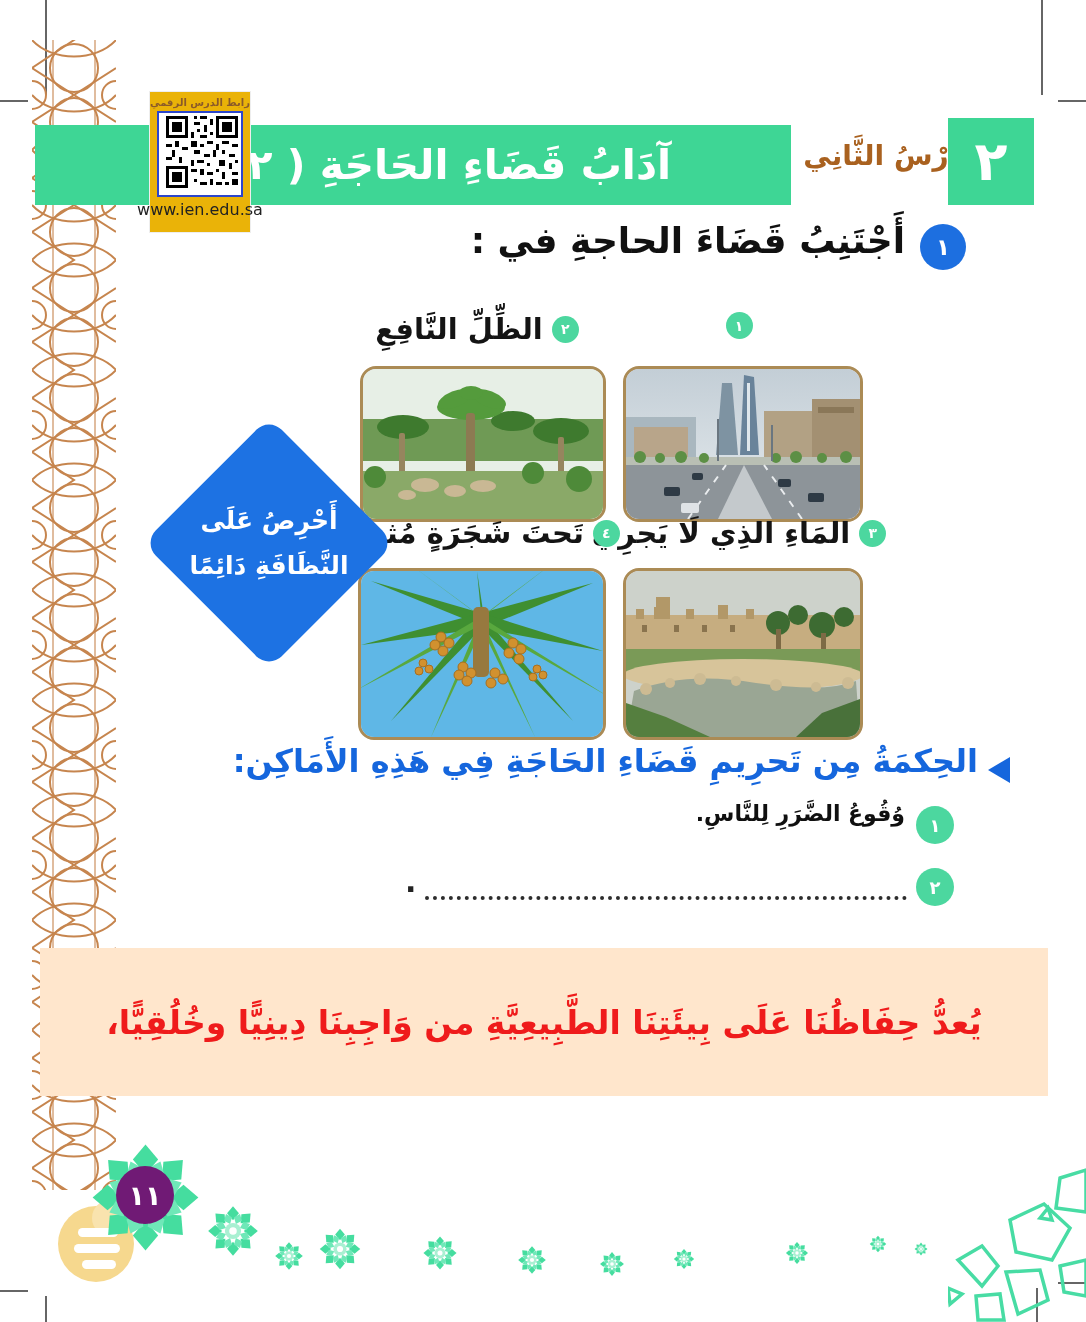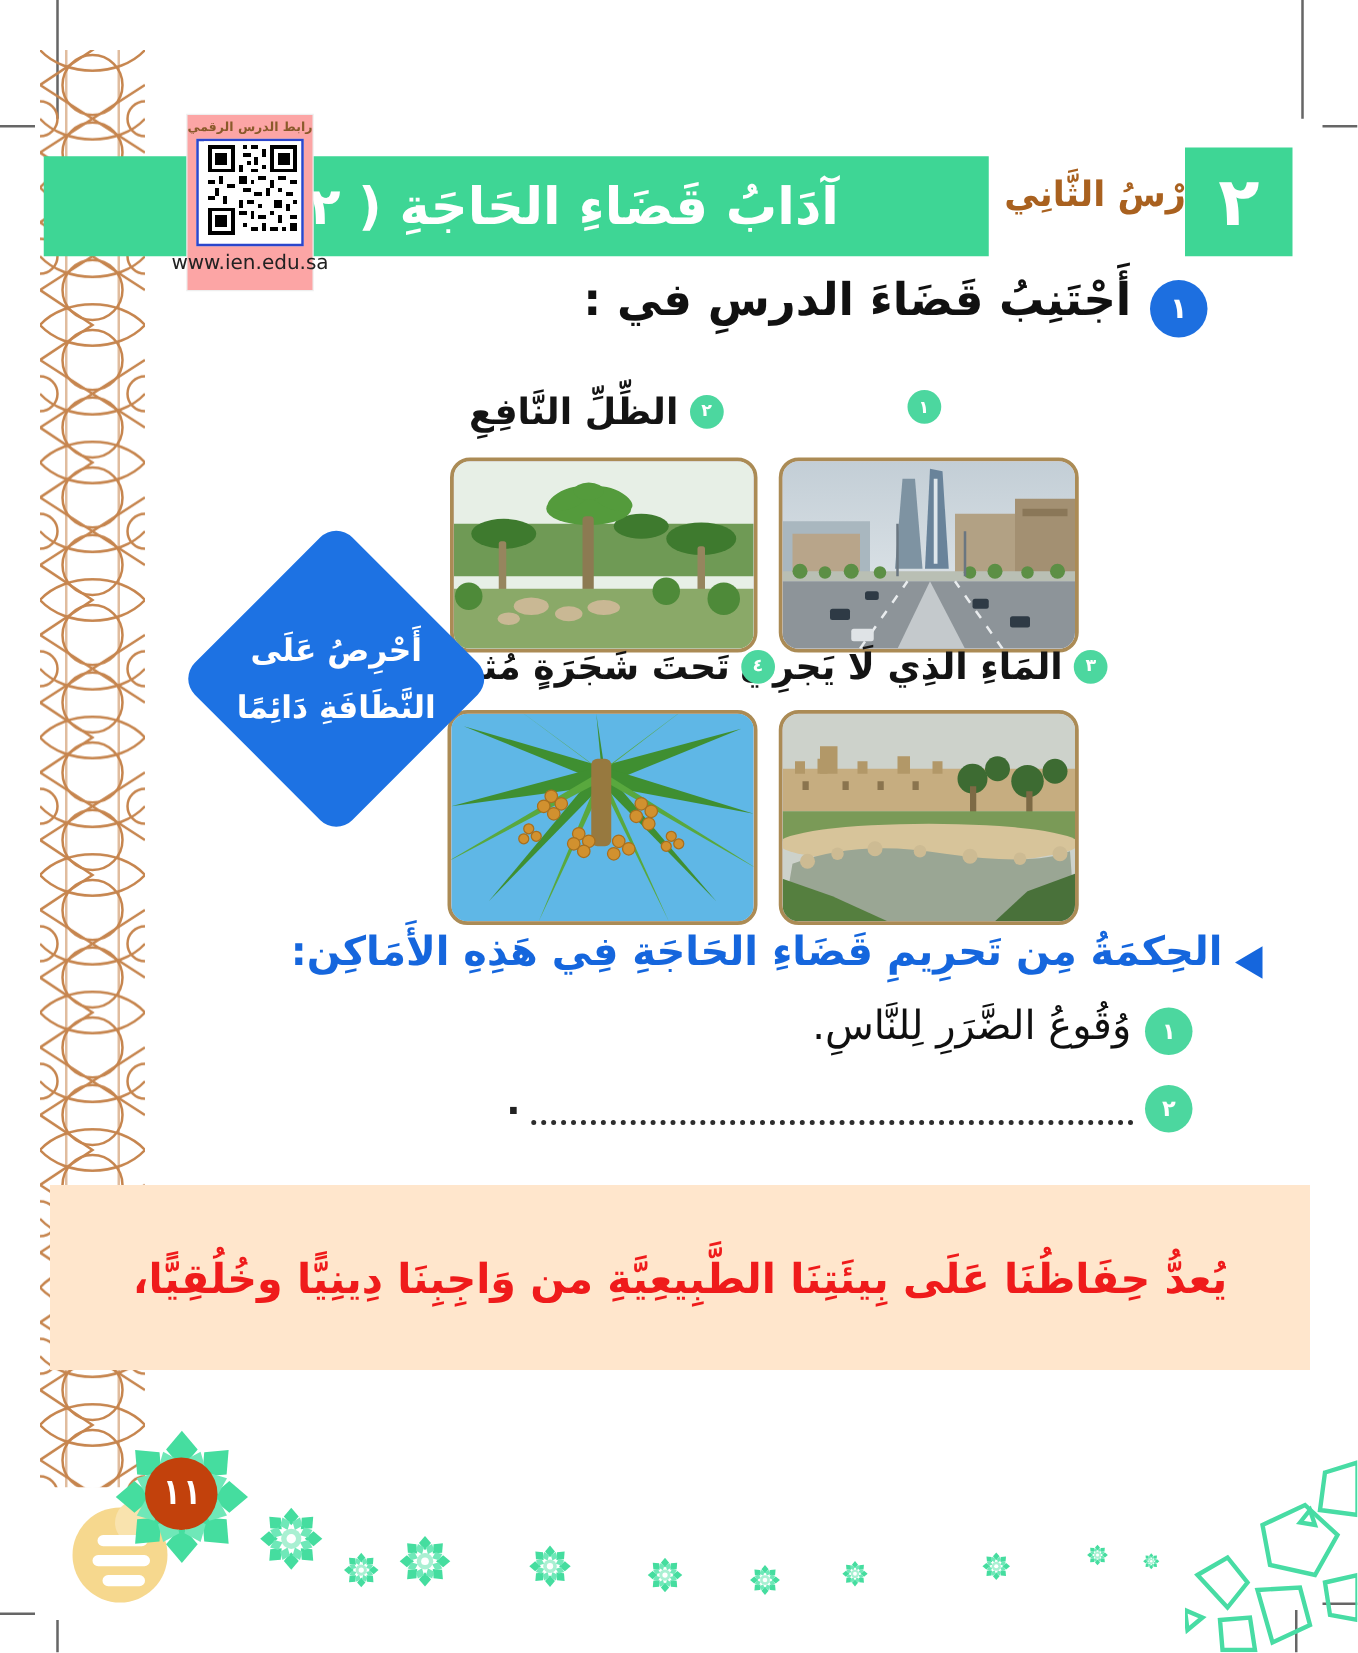--- a/index.html
+++ b/index.html
@@ -14,21 +14,21 @@
   
   .crop{position:absolute;background:#666;}
 
   
   .left-band{left:32px;top:40px;width:84px;height:1150px;z-index:1;}
 
   
   .header-bar{left:35px;top:125px;width:756px;height:80px;background:#3ed695;z-index:2;
     display:flex;align-items:center;justify-content:flex-start;}
   .header-title{color:#ffffff;font-weight:700;font-size:41px;padding-right:120px;white-space:nowrap;}
-  .qr-card{left:150px;top:92px;width:100px;height:140px;background:#fca5a5;z-index:3;
+  .qr-card{left:150px;top:92px;width:100px;height:140px;background:#eab308;z-index:3;
     box-shadow:0 0 0 1px #eee;display:flex;flex-direction:column;align-items:center;}
   .qr-top{font-size:10px;color:#8a5a2a;font-weight:700;margin-top:5px;}
   .qr-frame{width:82px;height:82px;border:2px solid #2b46cc;margin-top:3px;background:#fff;}
   .qr-url{font-size:16px;color:#222;margin-top:3px;}
   .lesson-label{left:791px;top:139px;width:150px;text-align:center;color:#a9611f;
     font-size:28px;font-weight:700;z-index:2;white-space:nowrap;margin-left:44px;}
   .lesson-num-box{left:948px;top:118px;width:86px;height:87px;background:#3ed695;
     display:flex;align-items:center;justify-content:center;z-index:2;}
   .lesson-num{color:#fff;font-size:54px;font-weight:700;}
 
@@ -50,31 +50,31 @@
   .diamond{left:180px;top:454px;width:178px;height:178px;background:#1d72e3;border-radius:18px;
     transform:rotate(45deg);z-index:2;}
   .diamond-text{position:absolute;left:180px;top:454px;width:178px;height:178px;z-index:3;
     display:flex;flex-direction:column;align-items:center;justify-content:center;gap:16px;
     color:#fff;font-size:25px;font-weight:700;text-align:center;}
 
   .wisdom-arrow{left:988px;top:757px;width:0;height:0;
     border-top:13px solid transparent;border-bottom:13px solid transparent;
     border-right:22px solid #1566dd;}
   .wisdom-heading{right:108px;top:742px;font-size:32px;font-weight:700;color:#1566dd;white-space:nowrap;}
-  .w-item-text{right:181px;top:801px;font-size:32px;font-weight:400;color:#101010;white-space:nowrap;}
+  .w-item-text{right:181px;top:801px;font-size:22px;font-weight:700;color:#101010;white-space:nowrap;}
   .w-circle{width:38px;height:38px;font-size:18px;}
   .dotted-line{left:425px;top:870px;width:482px;height:26px;border-bottom:4px dotted #2d2d2d;}
   .dot-end{left:405px;top:864px;font-size:30px;font-weight:700;color:#222;}
 
   .note-box{left:40px;top:948px;width:1008px;height:148px;background:#ffe6cc;
     display:flex;flex-direction:column;align-items:center;justify-content:center;gap:18px;z-index:2;}
   .note-line{color:#ef1b1b;font-size:33px;font-weight:700;white-space:nowrap;text-align:center;}
 
-  .page-circle{left:116px;top:1166px;width:58px;height:58px;background:#c2410c;z-index:4;
-    font-size:27px;font-family:Liberation Mono, monospace;}
+  .page-circle{left:116px;top:1166px;width:58px;height:58px;background:#701a75;z-index:4;
+    font-size:27px;}
   .deco{z-index:2;}
 </style>
 </head>
 <body>
 
 <svg width="0" height="0" style="position:absolute">
   <defs>
     <symbol id="rosette" viewBox="-50 -50 100 100">
       <g fill="#45dd9f">
         <path id="petA" d="M0,-46 L11,-33 L0,-20 L-11,-33 Z"></path>
@@ -193,21 +193,21 @@
   <span class="qr-url">www.ien.edu.sa</span>
 </div>
 <div class="abs lesson-label">الدَّرْسُ الثَّانِي</div>
 <div class="abs lesson-num-box">
   <span class="lesson-num">٢</span>
 </div>
 
 <div class="abs circle blue-circle" style="left:920px;top:224px;width:46px;height:46px;font-size:23px;">
   <span>١</span>
 </div>
-<div class="abs s1-heading">أَجْتَنِبُ قَضَاءَ الدرسِ في :</div>
+<div class="abs s1-heading">أَجْتَنِبُ قَضَاءَ الحاجةِ في :</div>
 
 <div class="abs caption" style="left:618px;top:312px;width:242px;">
   <span class="circle green-circle cap-circle">
     <span>١</span>
     </span>
 </div>
 <div class="abs caption" style="left:352px;top:312px;width:250px;">
   <span class="circle green-circle cap-circle">
     <span>٢</span>
     </span>

